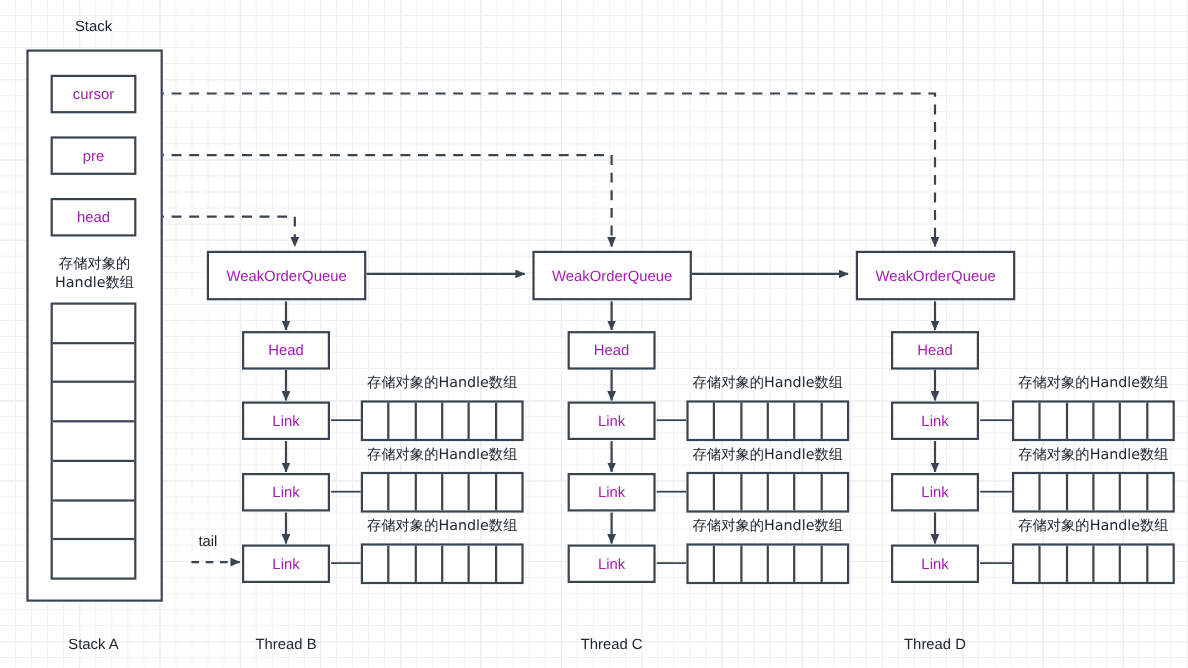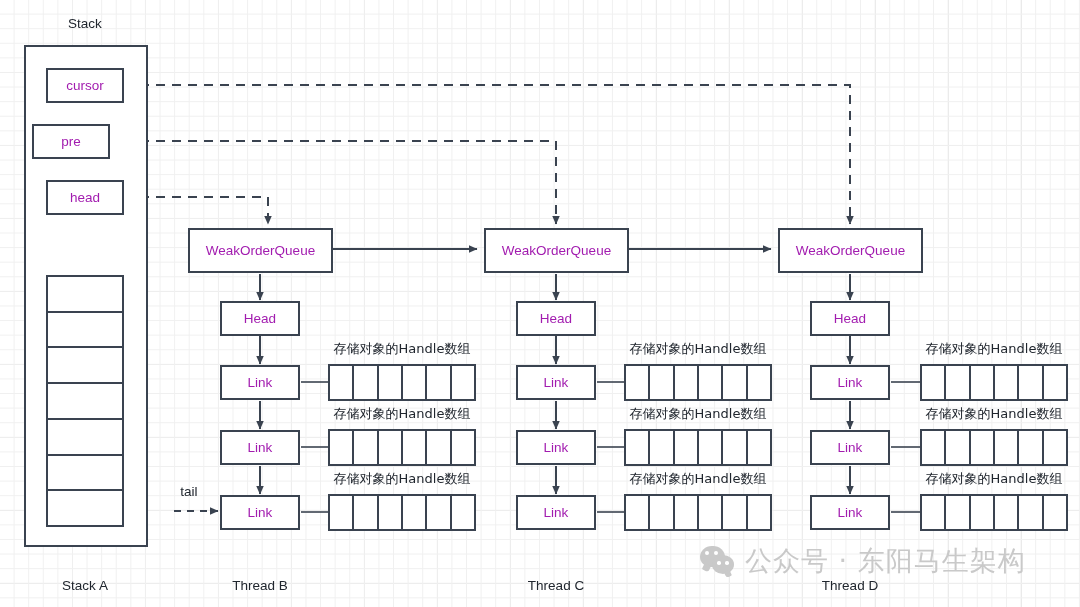--- a/index.html
+++ b/index.html
@@ -191,23 +191,27 @@
     <path d="M891,382 L920,382" stroke="#3a4350" stroke-width="1.6" fill="none"></path>
     <path d="M891,447 L920,447" stroke="#3a4350" stroke-width="1.6" fill="none"></path>
     <path d="M891,512 L920,512" stroke="#3a4350" stroke-width="1.6" fill="none"></path>
   </svg>
 
   <div class="plainlabel" style="left:55px;top:16px;width:60px;">Stack</div>
 
   <div class="stack-outer" style="left:24px;top:45px;width:124px;height:502px;"></div>
 
   <div class="node" style="left:46px;top:68px;width:78px;height:35px;">cursor</div>
-  <div class="node" style="left:32px;top:124px;width:78px;height:35px;">pre</div>
+  <div class="node" style="left:46px;top:124px;width:78px;height:35px;">pre</div>
   <div class="node" style="left:46px;top:180px;width:78px;height:35px;">head</div>
 
+  <div class="zhlabel" style="left:36px;top:233px;width:100px;">
+    <div>存储对象的</div>
+    <div>Handle数组</div>
+  </div>
 
   <div class="cell-col" style="left:46px;top:275px;width:78px;height:252px;">
     <div></div>
     <div></div>
     <div></div>
     <div></div>
     <div></div>
     <div></div>
     <div></div>
   </div>
@@ -315,30 +319,19 @@
   <div class="node" style="left:810px;top:495px;width:80px;height:35px;">Link</div>
   <div class="cell-row" style="left:920px;top:494px;width:148px;height:37px;">
     <div></div>
       <div></div>
     <div></div>
       <div></div>
     <div></div>
       <div></div>
   </div>
 
-  <div class="watermark" style="left:700px;top:543px;">
-    <span class="wx-logo">
-      <span class="b1"></span>
-      <span class="b2"></span>
-      <i class="e1"></i>
-        <i class="e2"></i>
-        <i class="e3"></i>
-        <i class="e4"></i>
-    </span>
-    <span>公众号 · 东阳马生架构</span>
-  </div>
 
   <div class="plainlabel" style="left:45px;top:578px;width:80px;">Stack A</div>
   <div class="plainlabel" style="left:220px;top:578px;width:80px;">Thread B</div>
   <div class="plainlabel" style="left:516px;top:578px;width:80px;">Thread C</div>
   <div class="plainlabel" style="left:810px;top:578px;width:80px;">Thread D</div>
 
 </div>
 
 </body></html>

